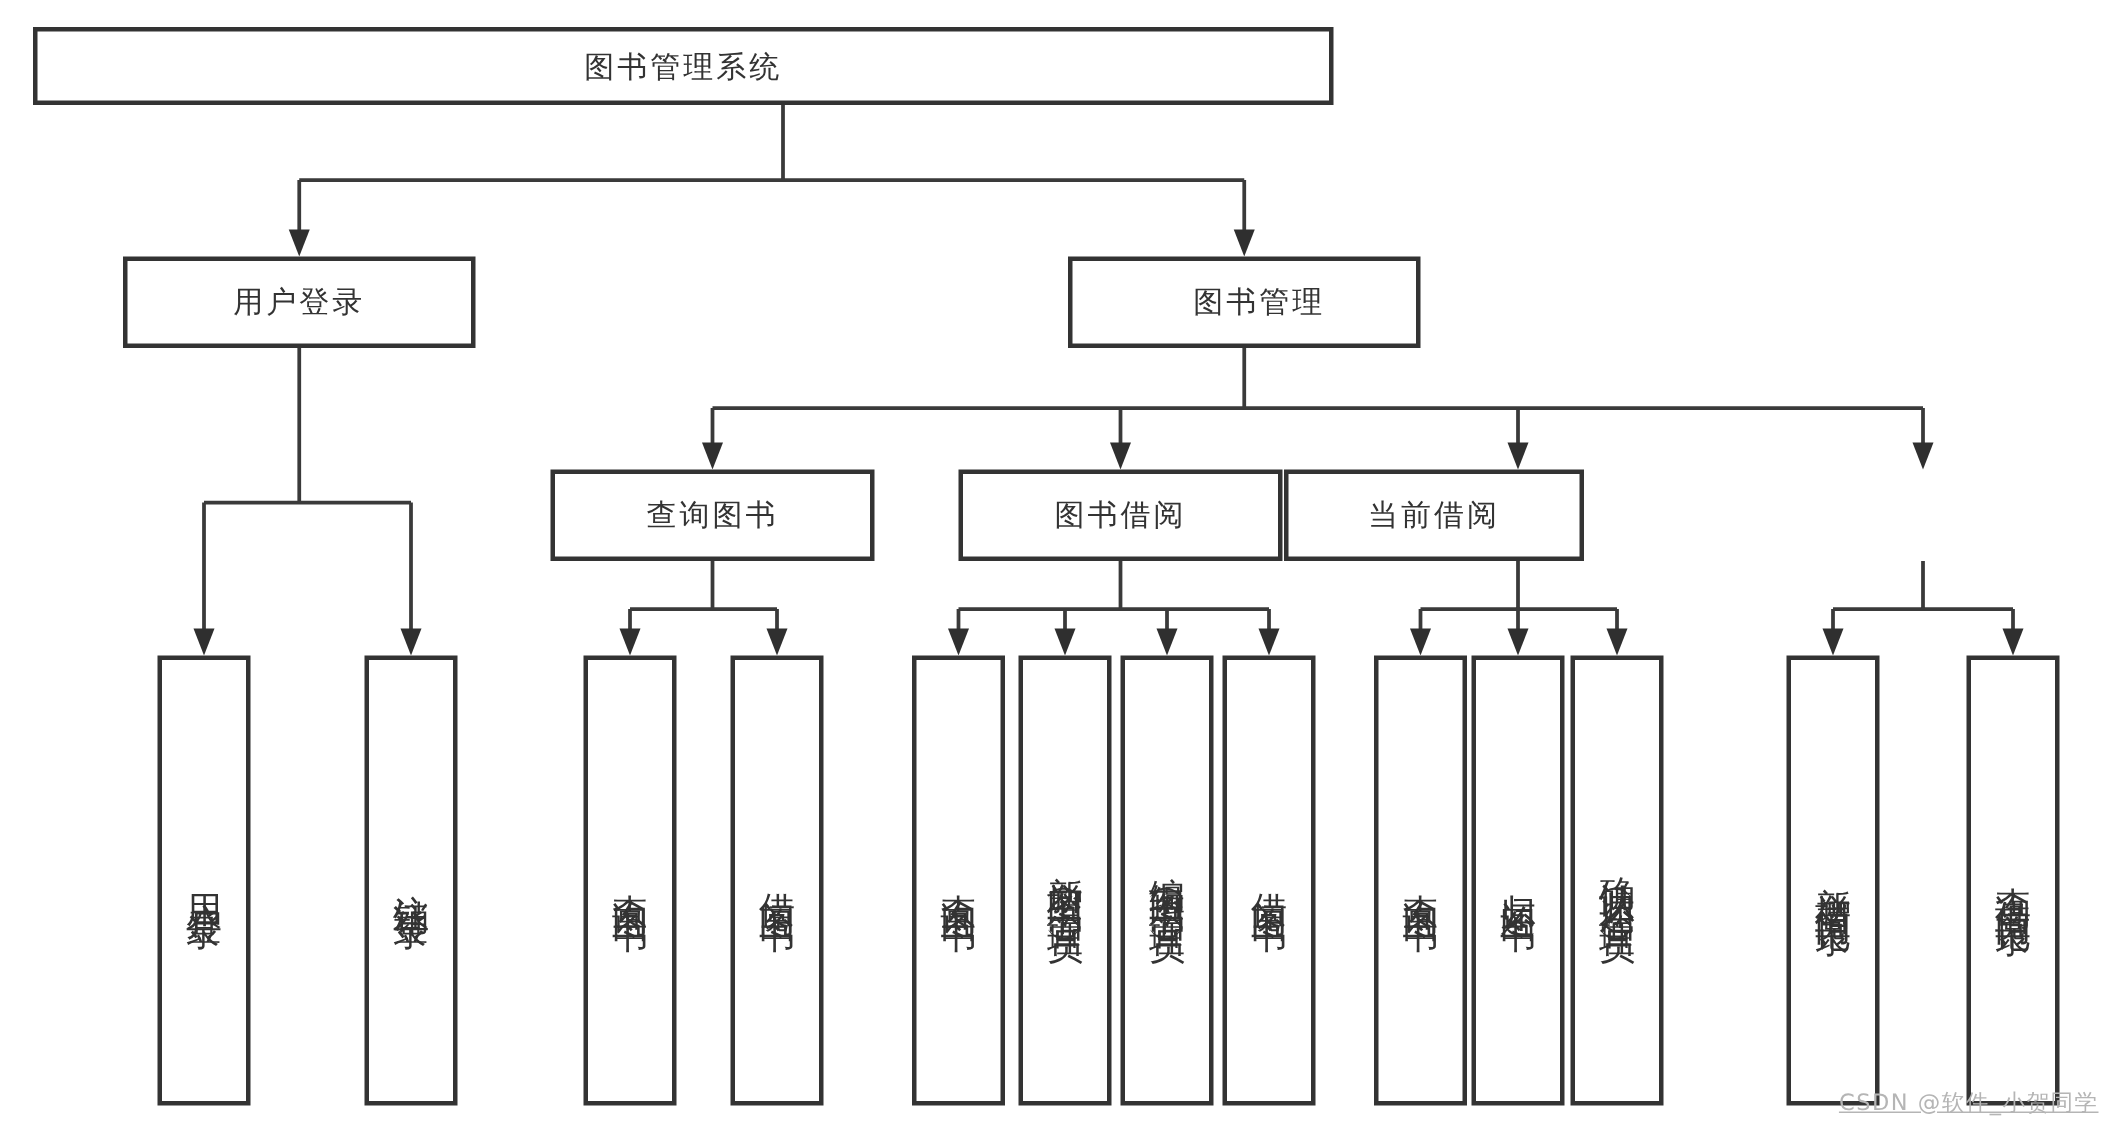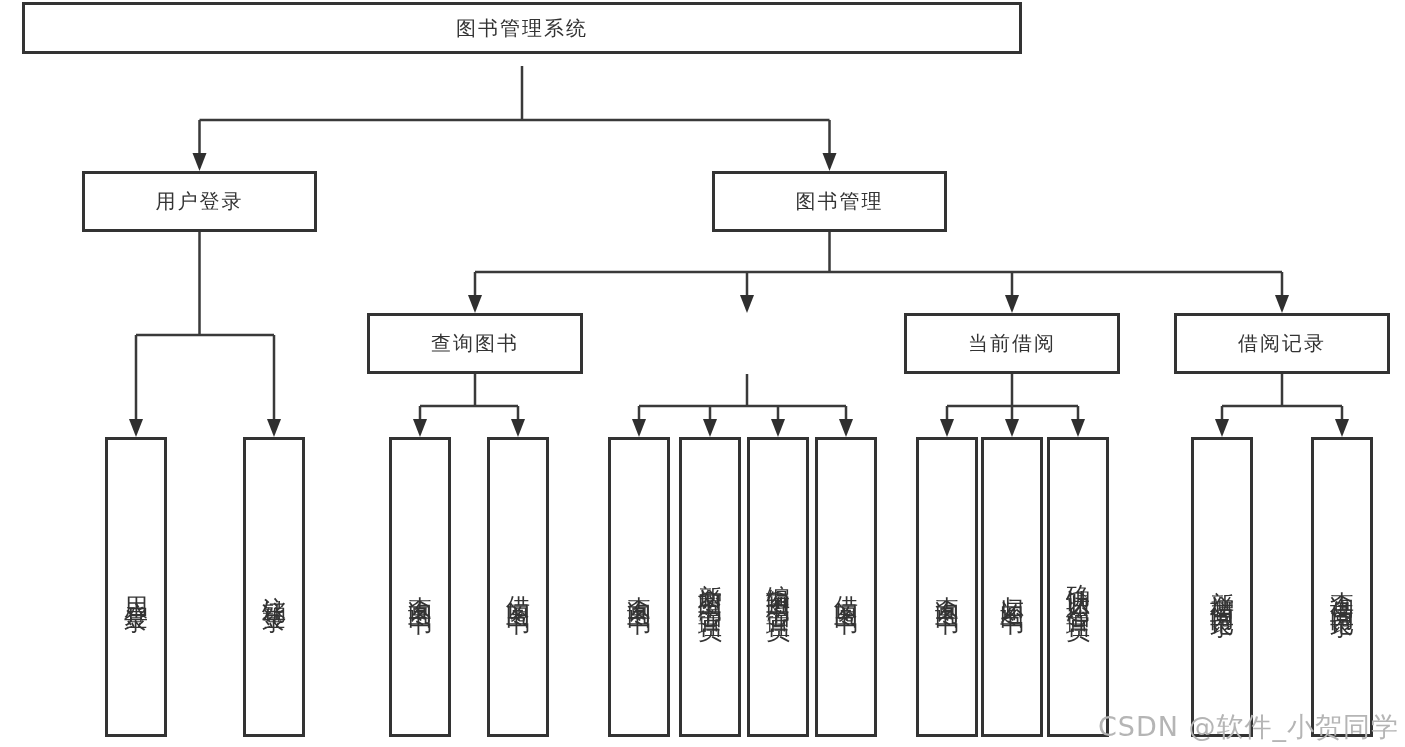--- a/index.html
+++ b/index.html
@@ -45,25 +45,26 @@
     font-size: 24px;
     letter-spacing: 5px;
     line-height: 1;
     color: #333333;
     z-index: 2;
   }
   .watermark {
     position: absolute;
     right: 6px;
     bottom: 2px;
-    font-size: 27px;
+    font-size: 15px;
     letter-spacing: 1px;
     color: #b5b5b5;
     z-index: 3;
     white-space: nowrap;
+    text-decoration: underline;
   }
   .line { stroke: #3a3a3a; stroke-width: 2.5; fill: none; }
   .arrow { fill: #2f2f2f; stroke: none; }
 </style>
 </head>
 <body>
 
 <div class="canvas">
 
   <svg class="connectors" width="1405" height="747" viewBox="0 0 1405 747">
@@ -109,28 +110,28 @@
       <polygon class="arrow" points="1071,419 1085,419 1078,437"></polygon>
     </g>
 
     <g>
       <path class="line" d="M1282 374 V406 M1222 406 H1342 M1222 406 V423 M1342 406 V423"></path>
       <polygon class="arrow" points="1215,419 1229,419 1222,437"></polygon>
       <polygon class="arrow" points="1335,419 1349,419 1342,437"></polygon>
     </g>
   </svg>
 
-  <div class="hbox" style="left:22px; top:2px; width:1000px; height:52px;text-align:right;">图书管理系统</div>
+  <div class="hbox" style="left:22px; top:18px; width:867px; height:52px;text-align:right;">图书管理系统</div>
 
   <div class="hbox" style="left:82px; top:171px; width:235px; height:61px;">用户登录</div>
   <div class="hbox" style="left:712px; top:171px; width:235px; height:61px;padding-left:20px;">图书管理</div>
 
   <div class="hbox" style="left:367px; top:313px; width:216px; height:61px;">查询图书</div>
-  <div class="hbox" style="left:904px; top:313px; width:216px; height:61px;">当前借阅</div>
-  <div class="hbox" style="left:1174px; top:313px; width:216px; height:61px;">借阅记录</div>
+  <div class="hbox" style="left:639px; top:313px; width:216px; height:61px;">图书借阅</div>
+  <div class="hbox" style="left:856px; top:313px; width:200px; height:61px;">当前借阅</div>
 
   <div class="vbox" style="left:105px;">用户登录</div>
   <div class="vbox" style="left:243px;">注销登录</div>
 
   <div class="vbox" style="left:389px;">查询图书</div>
   <div class="vbox" style="left:487px;">借阅图书</div>
 
   <div class="vbox" style="left:608px;">查询图书</div>
   <div class="vbox" style="left:679px;">新增图书（管理员）</div>
   <div class="vbox" style="left:747px;">编辑图书（管理员）</div>

